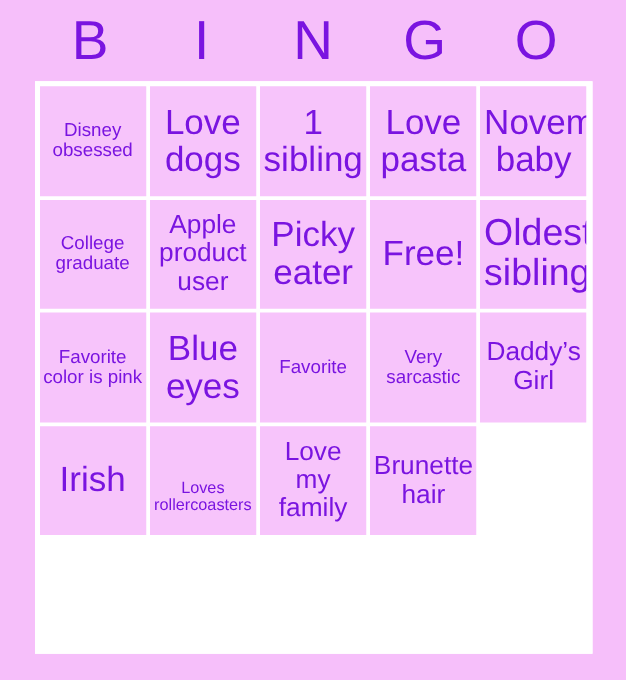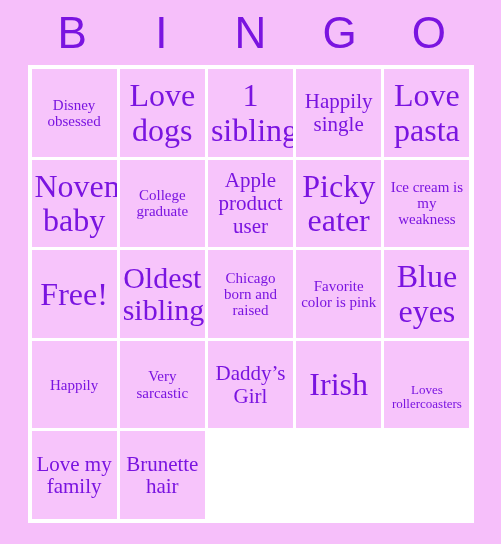--- a/index.html
+++ b/index.html
@@ -51,28 +51,27 @@
   .cell {
     background: #f7c4fb;
     display: flex;
     align-items: center;
     justify-content: flex-end;
     text-align: center;
     color: #7a14e0;
     box-sizing: border-box;
     padding: 2px 3px;
     overflow: hidden;
-    font-family: Liberation Serif, serif;
   }
   .cell .txt {
     display: block;
     width: 100%;
     line-height: 1.08;
   }
-  .sz-xl .txt { font-size: 32px; }
+  .sz-xl .txt { font-size: 28px; }
   .sz-lg .txt { font-size: 30px; }
   .sz-md .txt { font-size: 21px; }
   .sz-sm .txt { font-size: 15px; }
   .sz-xs .txt { font-size: 13px; margin-top: 24px; }
 </style>
 </head>
 <body>
 
 <div class="card">
 
@@ -88,61 +87,52 @@
 
     <div class="cell sz-sm">
         <span class="txt">Disney obsessed</span>
       </div>
     <div class="cell sz-xl">
         <span class="txt">Love dogs</span>
       </div>
     <div class="cell sz-xl">
         <span class="txt">1 sibling</span>
       </div>
-    <div class="cell sz-md">
-        <span class="txt">Happily single</span>
-      </div>
     <div class="cell sz-xl">
         <span class="txt">Love pasta</span>
       </div>
 
     <div class="cell sz-xl">
         <span class="txt">November baby</span>
       </div>
     <div class="cell sz-sm">
         <span class="txt">College graduate</span>
       </div>
     <div class="cell sz-md">
         <span class="txt">Apple product user</span>
       </div>
 
     <div class="cell sz-xl">
         <span class="txt">Picky eater</span>
       </div>
-    <div class="cell sz-sm">
-        <span class="txt">Ice cream is my weakness</span>
-      </div>
     <div class="cell sz-xl">
         <span class="txt">Free!</span>
       </div>
     <div class="cell sz-lg">
         <span class="txt">Oldest sibling</span>
-      </div>
-    <div class="cell sz-sm">
-        <span class="txt">Chicago born and raised</span>
       </div>
 
     <div class="cell sz-sm">
         <span class="txt">Favorite color is pink</span>
       </div>
     <div class="cell sz-xl">
         <span class="txt">Blue eyes</span>
       </div>
     <div class="cell sz-sm">
-        <span class="txt">Happily</span>
+        <span class="txt">Favorite</span>
       </div>
     <div class="cell sz-sm">
         <span class="txt">Very sarcastic</span>
       </div>
 
     <div class="cell sz-md">
         <span class="txt">Daddy’s Girl</span>
       </div>
     <div class="cell sz-xl">
         <span class="txt">Irish</span>

